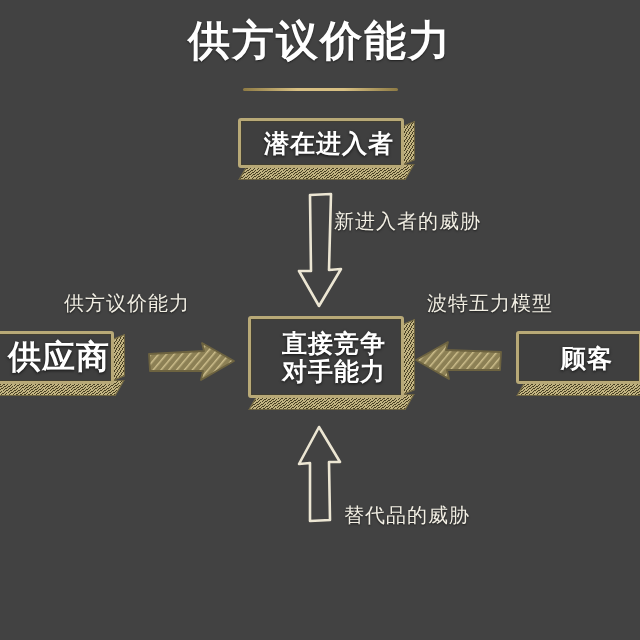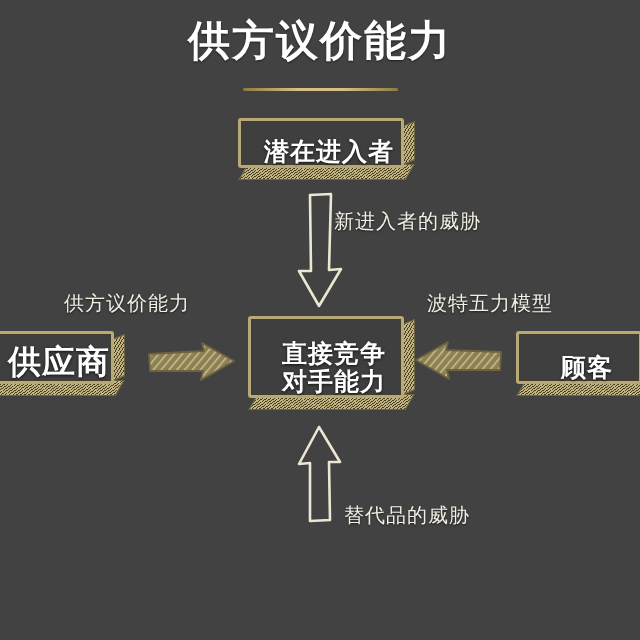--- a/index.html
+++ b/index.html
@@ -54,21 +54,21 @@
     box-sizing: border-box;
   }
   .sbox .face {
     position: absolute;
     inset: 0;
     border: 3px solid #b8a977;
     border-radius: 3px;
     background: #3f3f3f;
     box-shadow: inset 0 0 0 1px rgba(70,64,40,0.55);
     display: flex;
-    align-items: flex-end;
+    align-items: center;
     justify-content: center;
     z-index: 3;
     padding-left: 16px;
   }
   .sbox .label {
     color: #ffffff;
     font-weight: bold;
     text-align: center;
     line-height: 1.12;
     letter-spacing: 1px;

